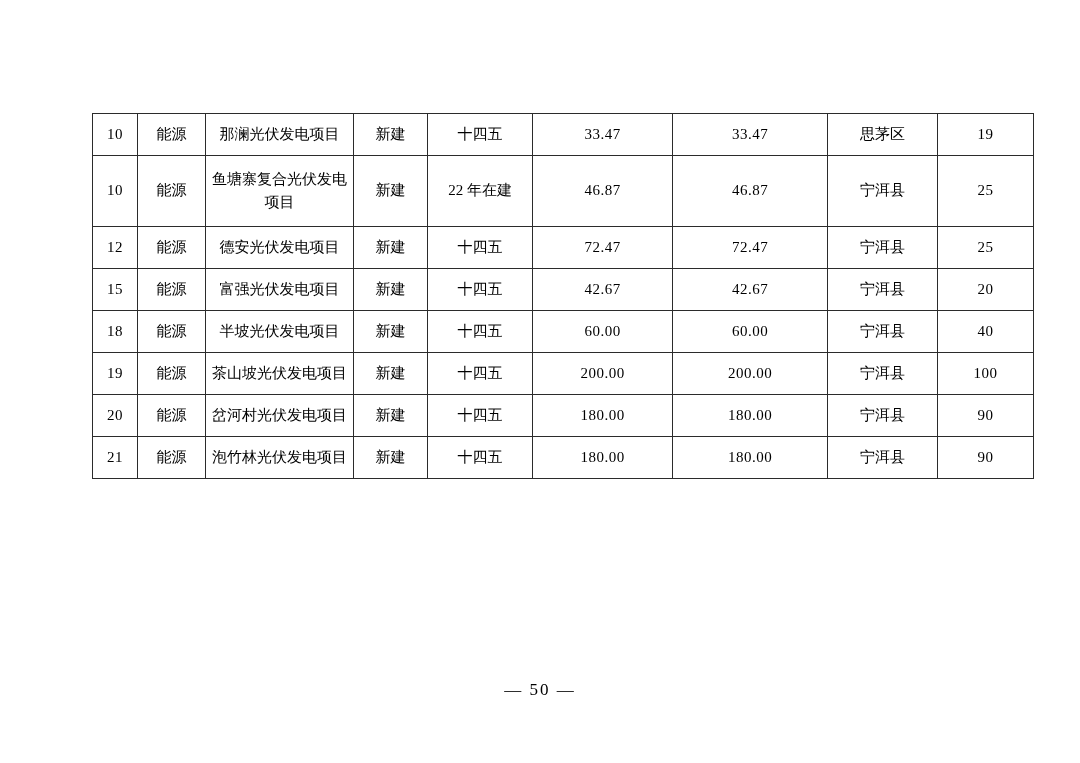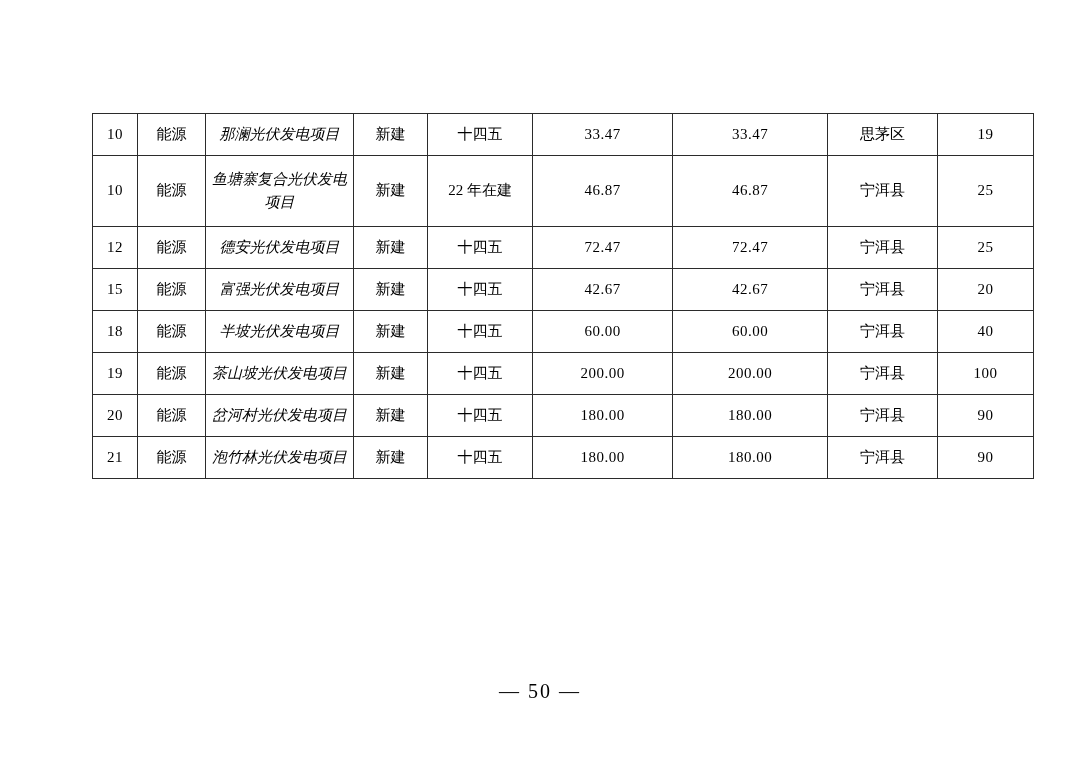--- a/index.html
+++ b/index.html
@@ -55,29 +55,28 @@
 
   .row-normal td { height: 33px; }
   .row-tall td { height: 62px; }
 
   .num-cell {
     font-family: "Liberation Serif", "DejaVu Serif", serif;
     letter-spacing: 0.5px;
   }
   .name-cell {
     line-height: 1.7;
-    font-style: italic;
   }
   .footer {
     position: absolute;
     left: 0;
     top: 680px;
     width: 1080px;
     text-align: center;
-    font-size: 20px;
+    font-size: 17px;
     font-family: "Liberation Serif", "DejaVu Serif", serif;
     letter-spacing: 2px;
   }
 </style>
 </head>
 <body>
 
 <div class="page">
 
   <div class="table-wrap">

